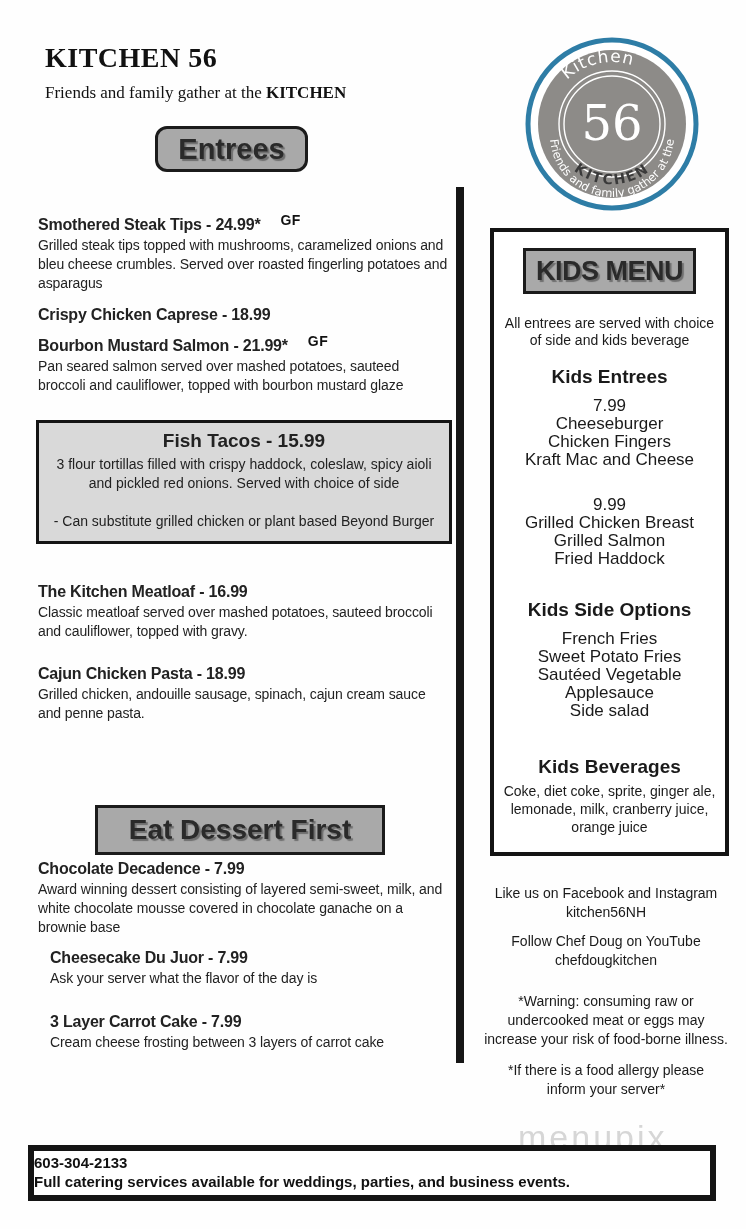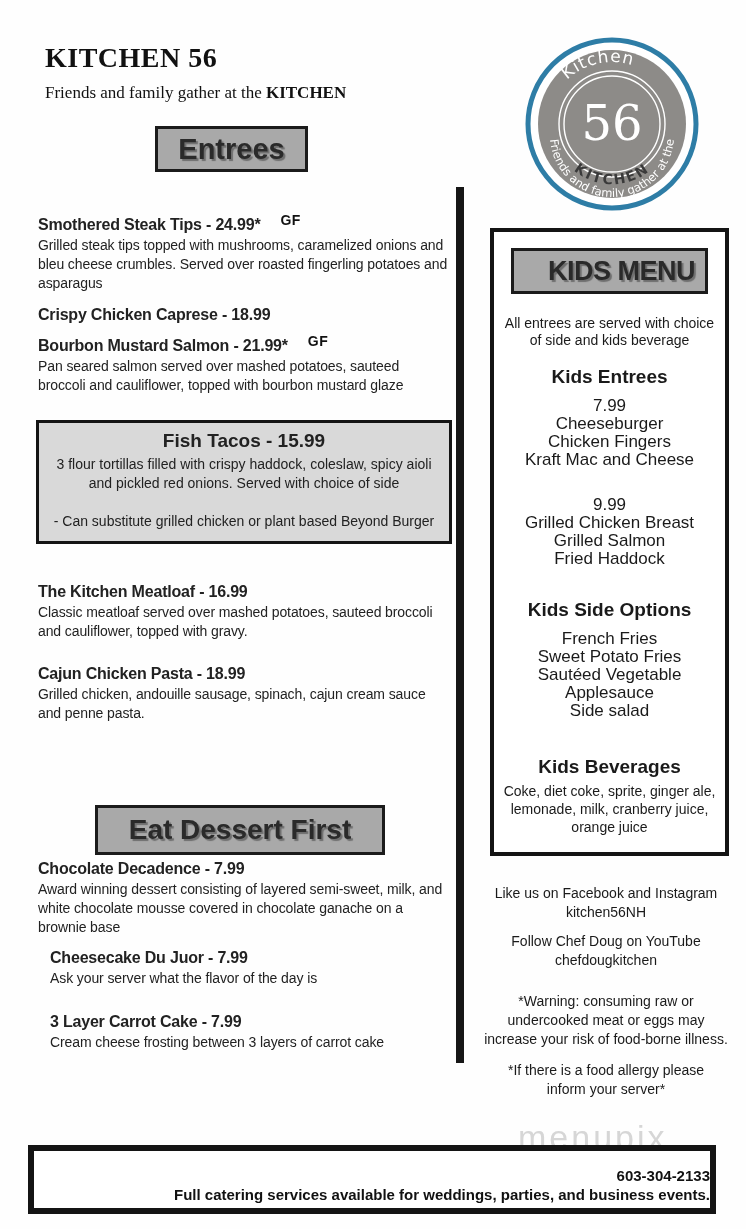--- a/index.html
+++ b/index.html
@@ -25,21 +25,21 @@
   .brand-tagline b{font-weight:bold;}
   .logo{position:absolute;left:524px;top:36px;width:176px;height:176px;}
   
   .badge{
     position:absolute;
     background:#a9a9a9;border:3px solid #1b1b1b;
     display:flex;align-items:center;justify-content:center;
     font-weight:bold;color:#2a2a2a;
     text-shadow:2px 2px 1px rgba(0,0,0,.35);
   }
-  .badge-entrees{left:155px;top:126px;width:147px;height:40px;font-size:29px;}
+  .badge-entrees{left:155px;top:126px;width:147px;height:40px;font-size:29px;border-radius:12px;}
   .badge-dessert{left:95px;top:805px;width:284px;height:44px;font-size:28px;}
   
   .divider{position:absolute;left:456px;top:187px;width:8px;height:876px;background:#161616;}
   
   .left-col{position:absolute;left:38px;top:210px;width:412px;}
   .menu-item .item-title{
     font-size:16px;font-weight:bold;color:#222;letter-spacing:-.2px;
   }
   .gf-tag{font-size:14px;font-weight:bold;position:relative;top:-5px;margin-left:20px;letter-spacing:.5px;color:#111;}
   .menu-item .item-desc{
@@ -60,21 +60,20 @@
     background:#fff;border:4px solid #141414;text-align:center;
   }
   .badge-kids{
     margin:16px auto 0 auto;position:relative;
     background:#a9a9a9;border:3px solid #1b1b1b;
     width:167px;height:40px;
     display:flex;align-items:center;justify-content:center;
     font-weight:bold;font-size:27px;color:#2a2a2a;
     text-shadow:2px 2px 1px rgba(0,0,0,.35);
     letter-spacing:-.5px;
-    padding-left:24px;
   }
   .kids-note{margin:21px auto 0 auto;width:212px;font-size:14px;line-height:17px;color:#1a1a1a;}
   .kids-heading{margin-top:17px;font-size:19px;font-weight:bold;color:#1a1a1a;text-align:center;}
   .kids-line{font-size:17px;line-height:18px;color:#1a1a1a;}
   .kids-group{margin-top:9px;}
   .kids-group-2{margin-top:27px;}
   .kids-bev{margin:4px auto 0 auto;width:216px;font-size:14px;line-height:18px;color:#1a1a1a;}
   
   .social-col{
     position:absolute;left:478px;top:875px;width:256px;
@@ -84,21 +83,21 @@
   .warning-block{margin:22px auto 0 auto;width:250px;}
   .allergy-block{margin:12px auto 4px auto;width:236px;}
   
   .watermark{
     position:absolute;left:518px;top:1118px;
     font-size:34px;color:#c9c9c9;letter-spacing:3px;opacity:.75;z-index:1;
   }
   .footer-box{
     position:absolute;left:28px;top:1145px;width:676px;height:41px;
     background:#fff;border:6px solid #141414;z-index:2;
-    text-align:right;padding-top:16px;
+    text-align:left;padding-top:3px;
   }
   .footer-phone{font-size:15px;font-weight:bold;color:#111;}
   .footer-catering{font-size:15px;font-weight:bold;color:#111;margin-top:2px;}
 </style>
 </head>
 <body>
 
 <div class="page">
 
   <div class="brand-title">KITCHEN 56</div>

